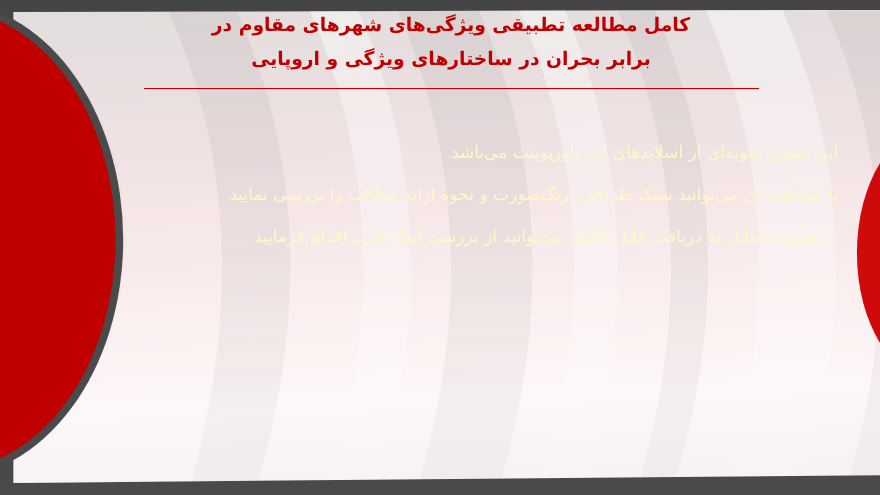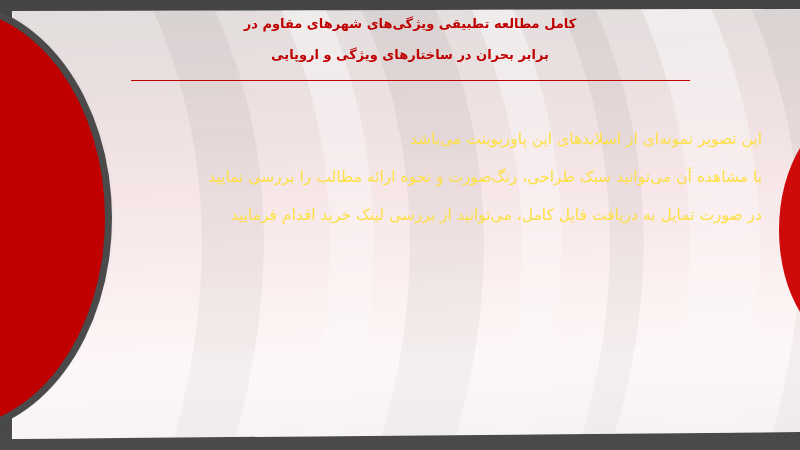--- a/index.html
+++ b/index.html
@@ -83,21 +83,21 @@
 
   
   .title-block {
     position: absolute;
     left: 60px;
     top: 8px;
     width: 700px;
     direction: rtl;
     text-align: center;
     color: #c00000;
-    font-size: 13px;
+    font-size: 17px;
     font-weight: bold;
     line-height: 31px;
     letter-spacing: 0px;
   }
   .title-line { display: block; white-space: nowrap; }
 
   .title-rule {
     position: absolute;
     left: 131px;
     top: 80px;
@@ -107,21 +107,21 @@
   }
 
   
   .body-block {
     position: absolute;
     right: 38px;
     top: 120px;
     width: 660px;
     direction: rtl;
     text-align: right;
-    color: #fde047;
+    color: #fef9c3;
     font-size: 15.5px;
     line-height: 38px;
     font-weight: 500;
   }
   .body-line { display: block; white-space: nowrap; }
 </style>
 </head>
 <body>
 
 <div id="slide">

